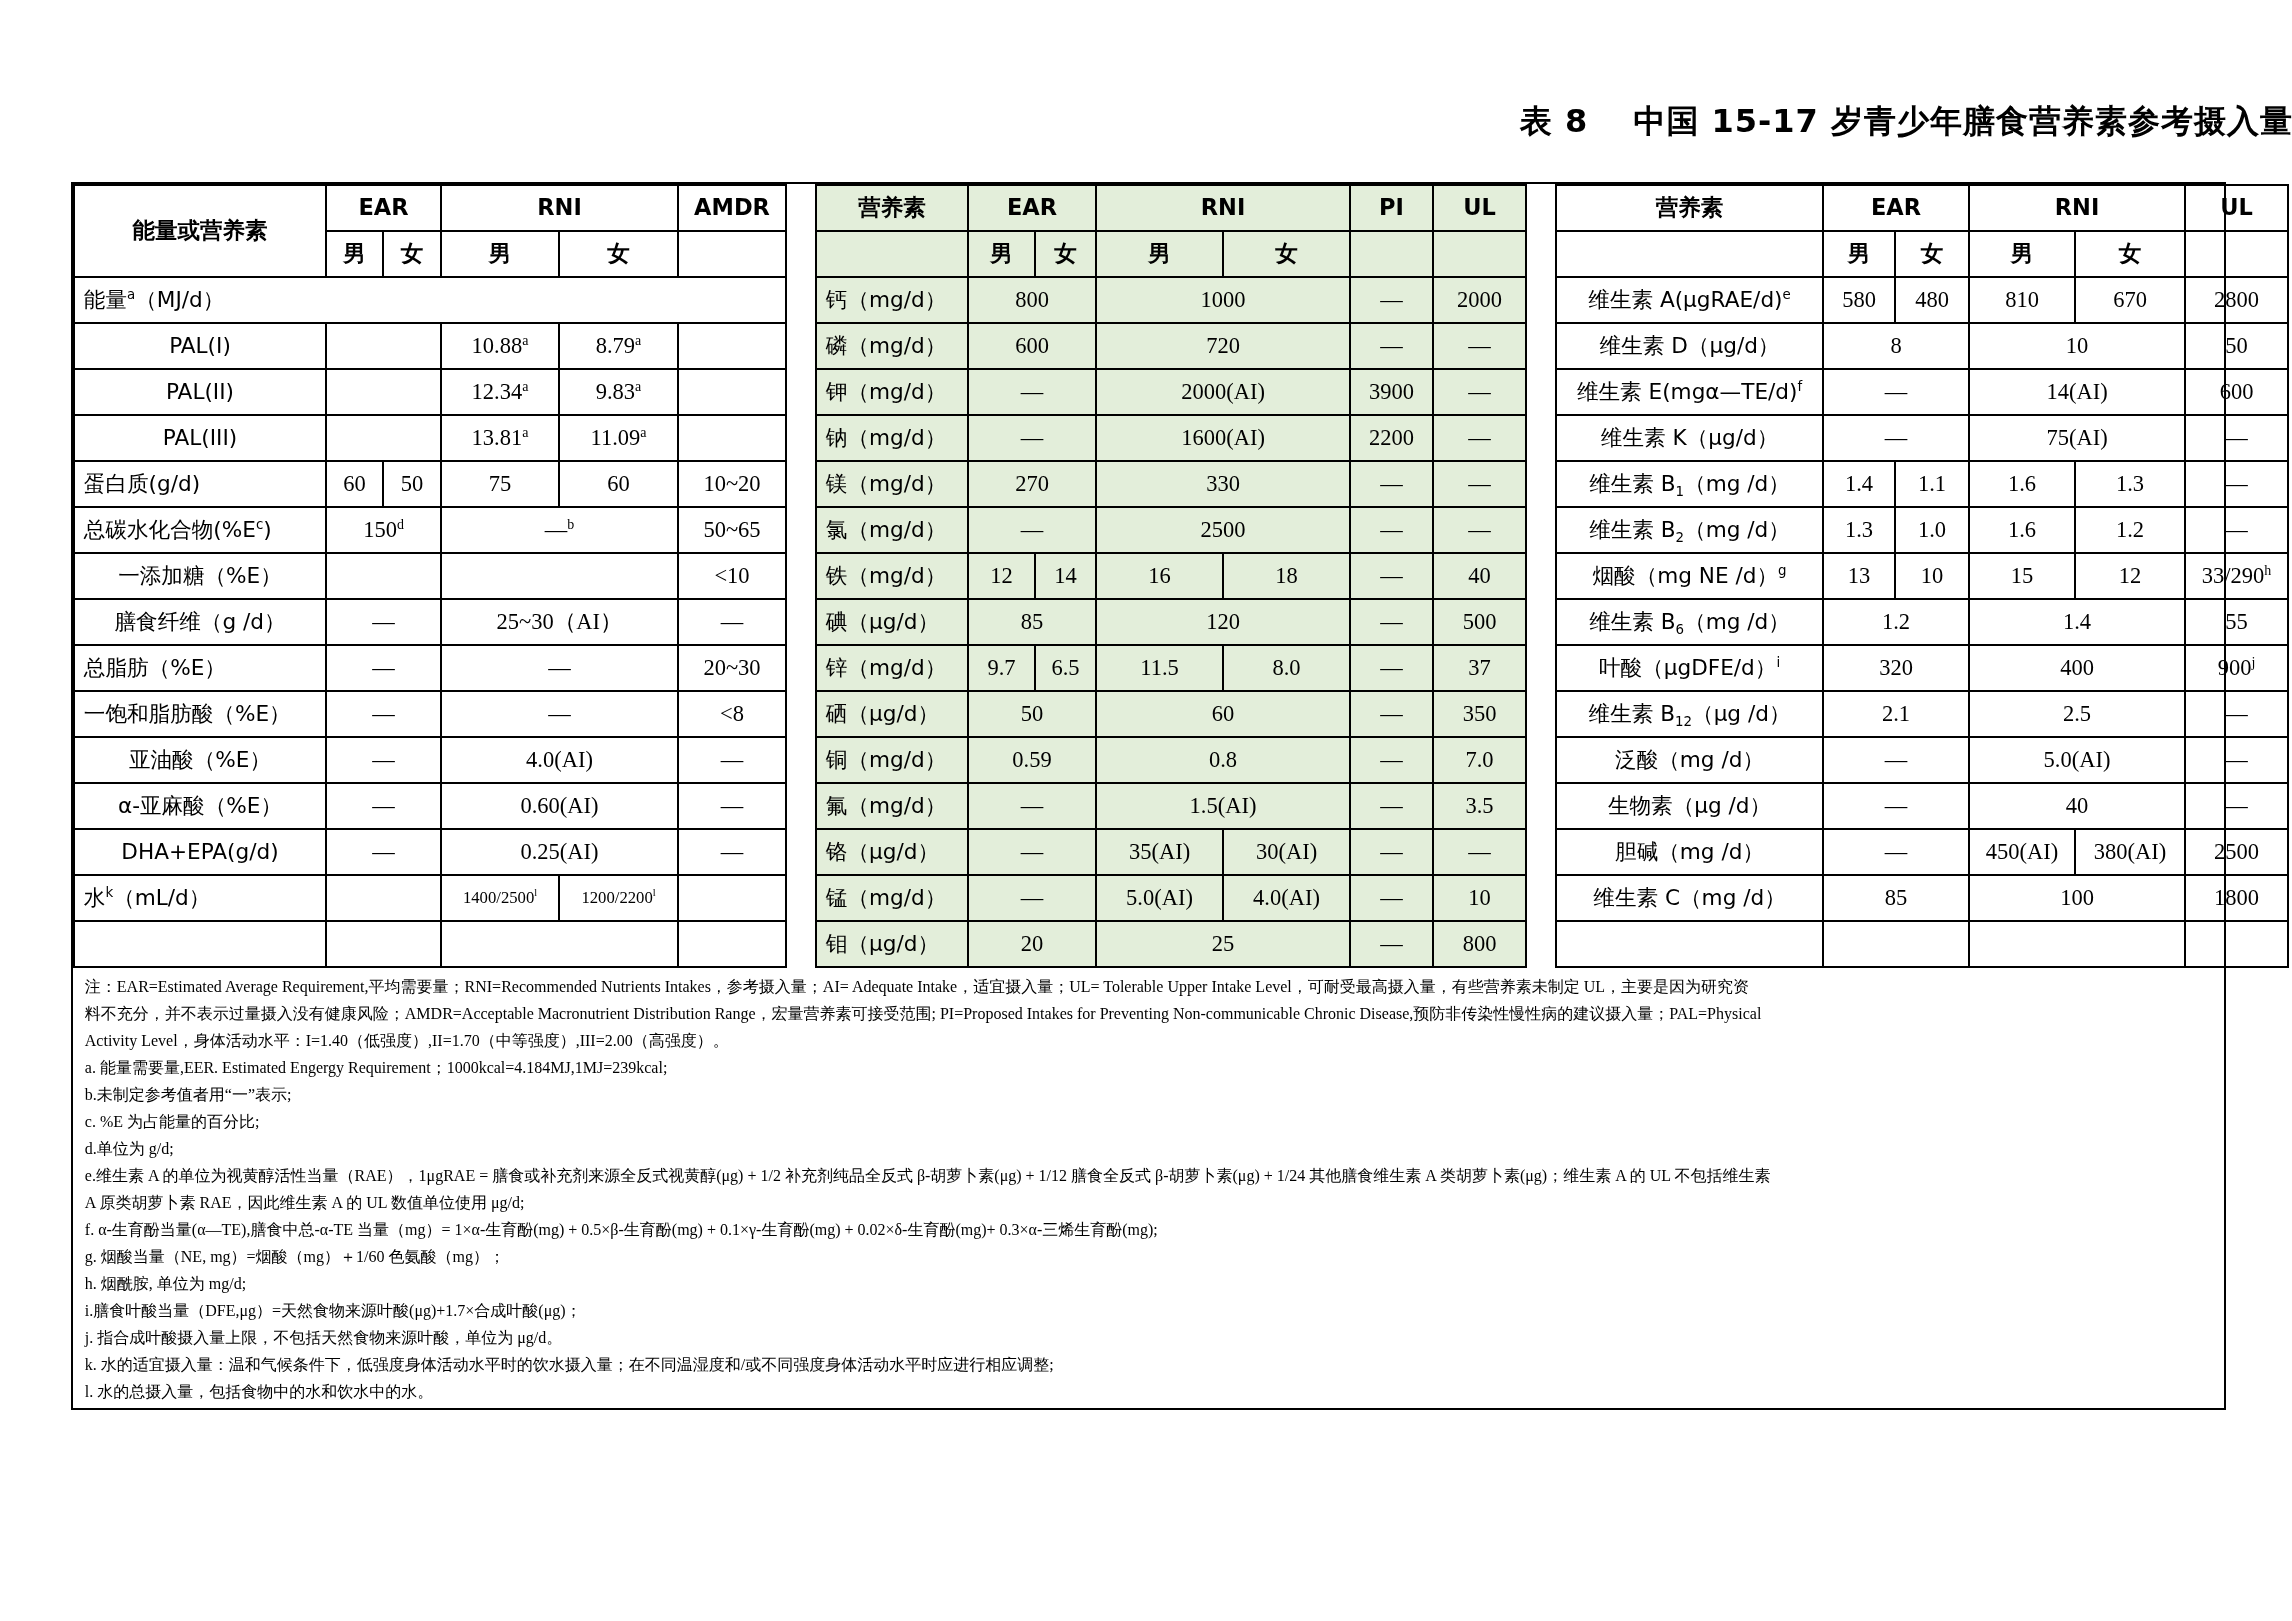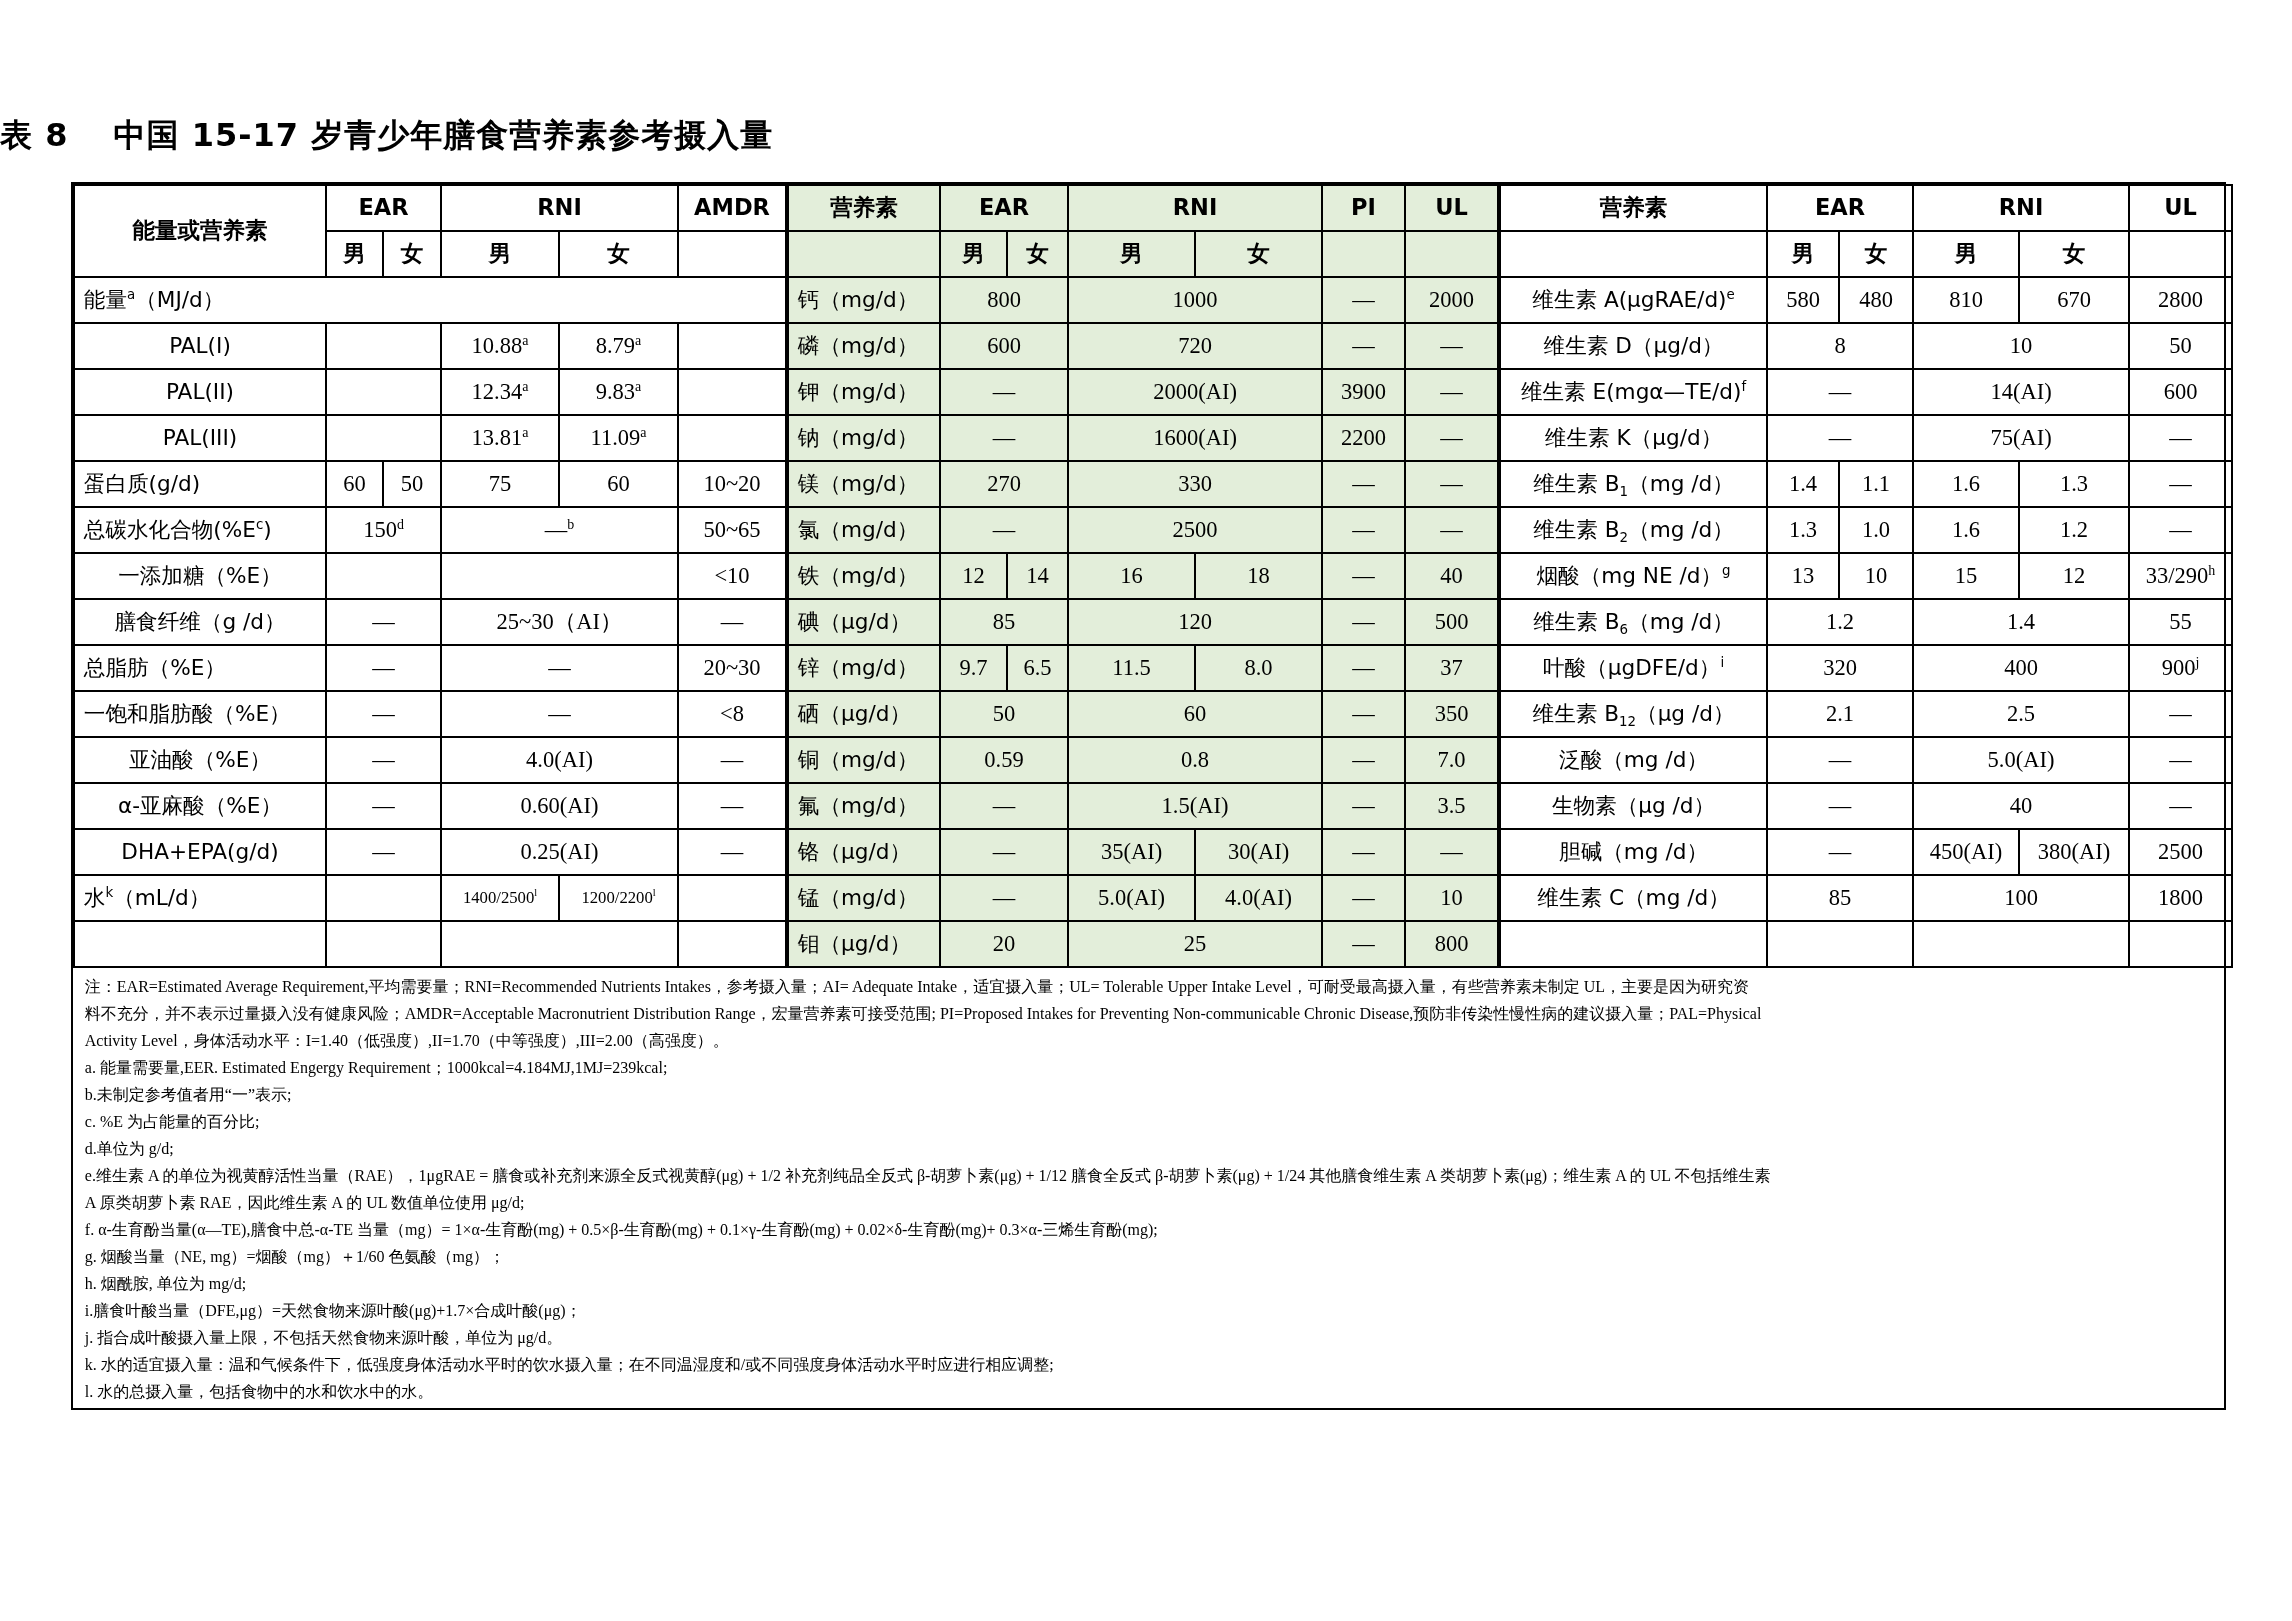--- a/index.html
+++ b/index.html
@@ -1,28 +1,28 @@
 <!DOCTYPE html>
 <html><head>
 <meta charset="utf-8">
 <style>
   html,body{margin:0;padding:0;}
   body{
     width:2293px;height:1621px;position:relative;background:#ffffff;color:#000;
     font-family:"DejaVu Sans", sans-serif;
   }
   .title{
-    position:absolute;top:114px;left:0;width:100%;text-align:left;
+    position:absolute;top:100px;left:0;width:100%;text-align:right;
     font-size:32px;font-weight:bold;letter-spacing:1px;
   }
   .table-wrap{
     position:absolute;left:71px;top:182px;width:2151px;
     border:2.9px solid #000;background:#fff;
   }
-  .tables-row{display:flex;align-items:flex-start;}
+  .tables-row{display:flex;align-items:flex-start;gap:28px;}
   table{border-collapse:collapse;table-layout:fixed;border-spacing:0;}
   #t-left{width:711px;}
   #t-mid{width:711px;}
   #t-right{width:730px;}
   tr{height:44px;}
   td{
     border:2px solid #000;height:44px;overflow:hidden;padding:0 2.9px;
     font-size:21.6px;line-height:1.05;vertical-align:middle;white-space:nowrap;
   }
   .hd{font-weight:bold;text-align:center;font-size:22.5px;}

